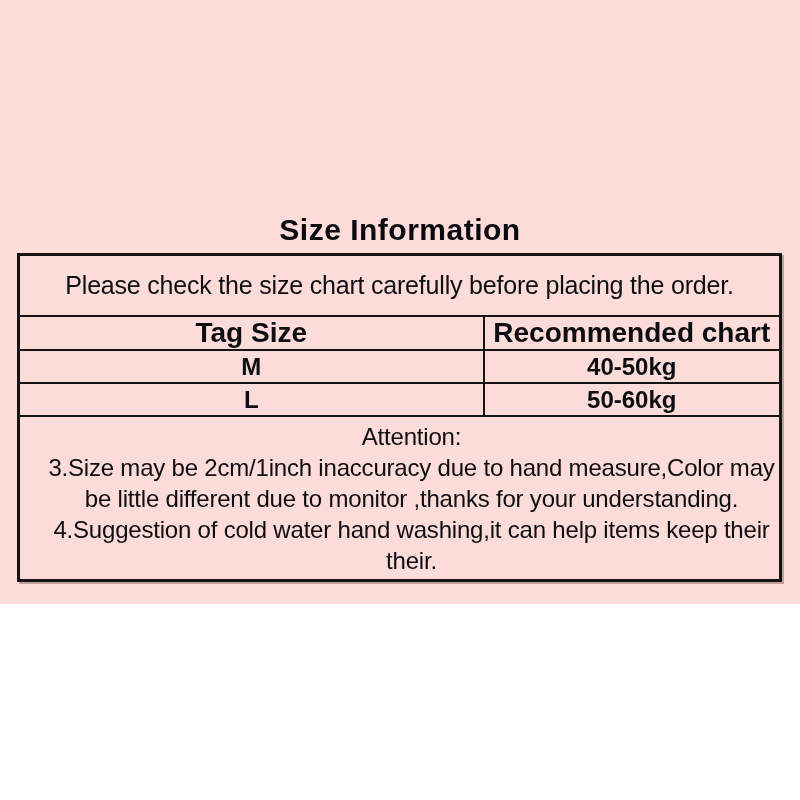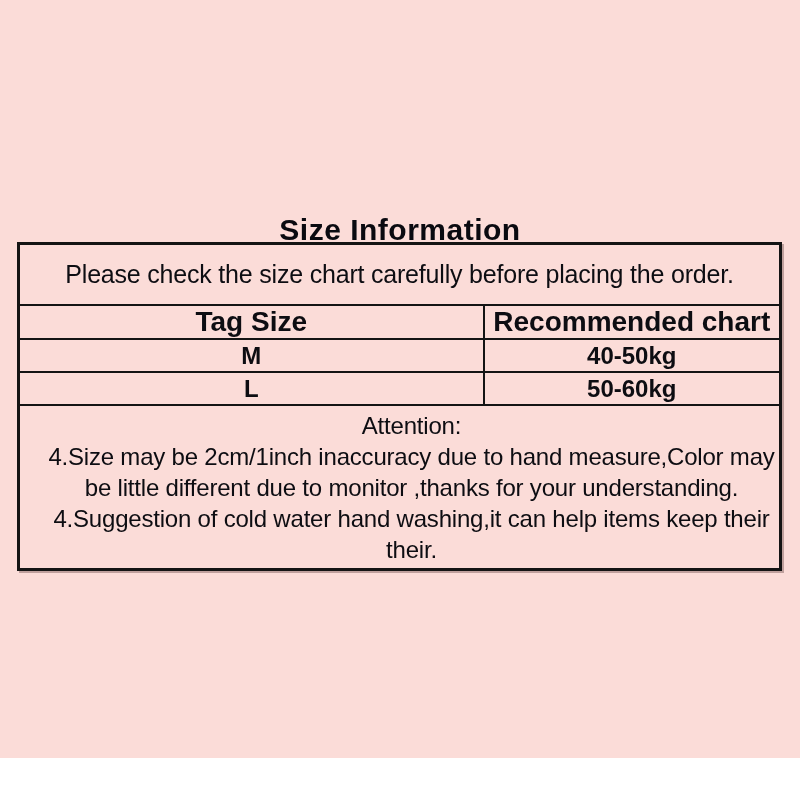--- a/index.html
+++ b/index.html
@@ -2,41 +2,41 @@
 <html><head>
 <meta charset="utf-8">
 <style>
   html, body {
     margin: 0;
     padding: 0;
   }
   .page {
     position: relative;
     width: 800px;
-    height: 758px;
+    height: 604px;
     background: #fbdcd8;
     font-family: "Liberation Sans", sans-serif;
     color: #0d0d12;
     overflow: hidden;
   }
   .title {
     position: absolute;
     top: 213px;
     left: 0;
     width: 100%;
     text-align: center;
     font-size: 30px;
     font-weight: bold;
     letter-spacing: 0.5px;
     color: #0a0a10;
   }
   table.size-table {
     position: absolute;
     left: 17px;
-    top: 242px;
+    top: 253px;
     width: 762px;
     border-collapse: collapse;
     table-layout: fixed;
     background: #fbdcd8;
     border: 3px solid #141414;
     box-shadow: 2px 2px 0 rgba(80, 50, 50, 0.35);
   }
   table.size-table td {
     border: 2px solid #141414;
     text-align: center;
@@ -97,21 +97,21 @@
         <td class="tag-cell">M</td>
         <td class="weight-cell">40-50kg</td>
       </tr>
       <tr>
         <td class="tag-cell">L</td>
         <td class="weight-cell">50-60kg</td>
       </tr>
       <tr>
         <td class="attention-cell" colspan="2">
           <div class="attention-line">Attention:</div>
-          <div class="attention-line">4.Size may be 2cm/1inch inaccuracy due to hand measure,Color may</div>
+          <div class="attention-line">3.Size may be 2cm/1inch inaccuracy due to hand measure,Color may</div>
           <div class="attention-line">be little different due to monitor ,thanks for your understanding.</div>
           <div class="attention-line">4.Suggestion of cold water hand washing,it can help items keep their</div>
           <div class="attention-line">their.</div>
         </td>
       </tr>
     </tbody>
   </table>
 
 </div>
 

